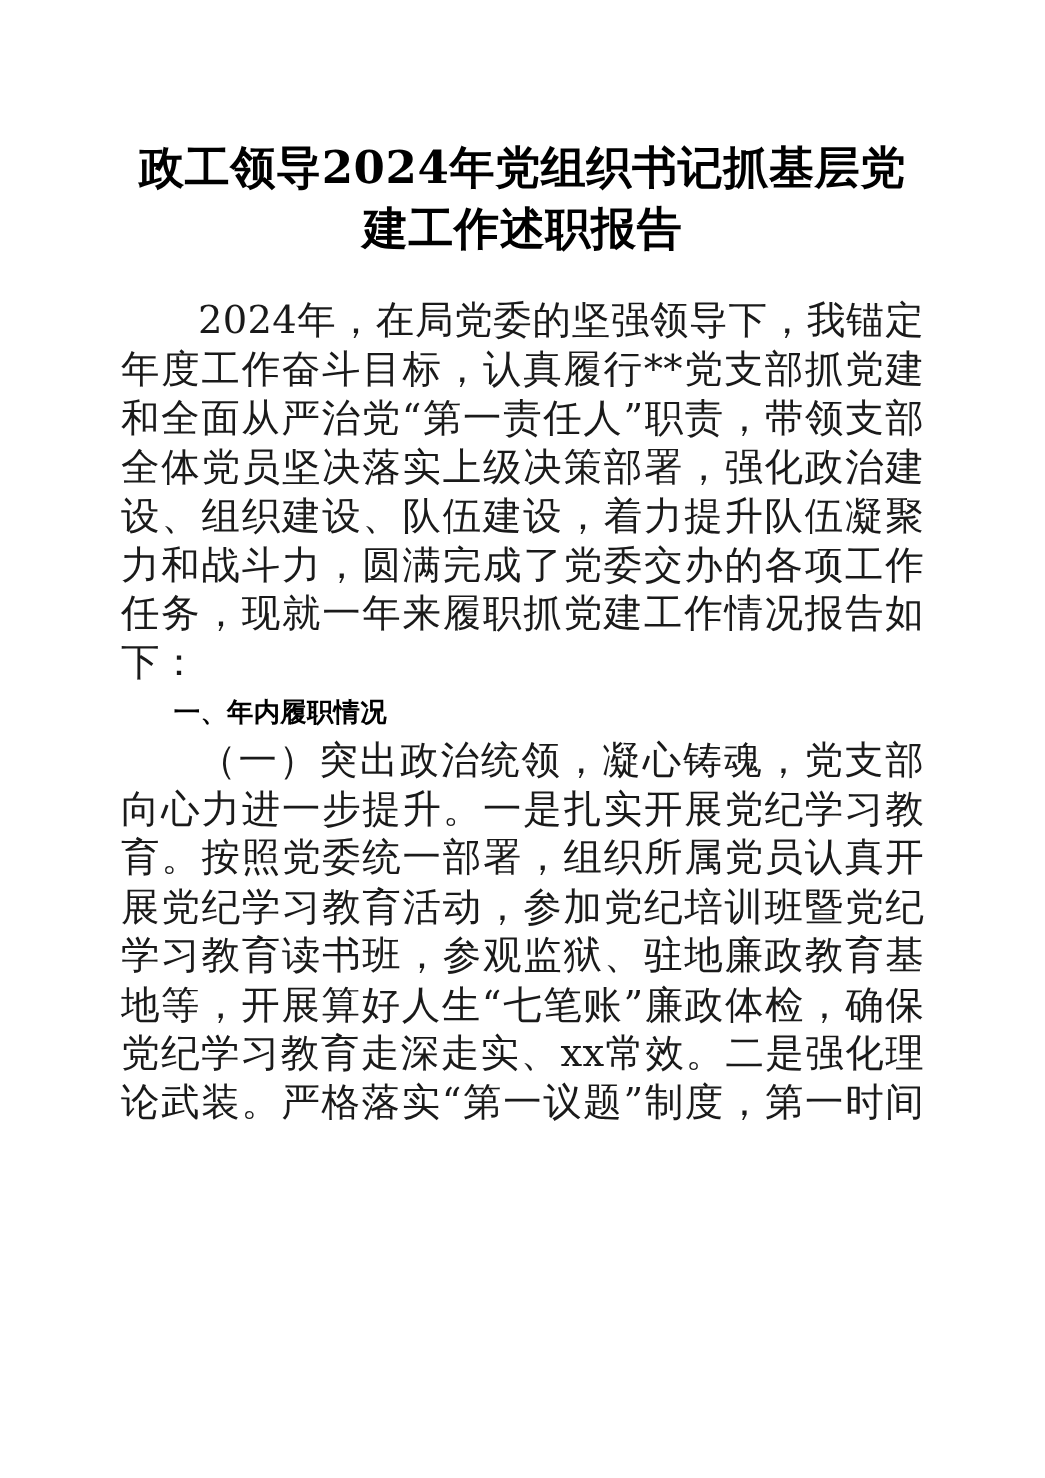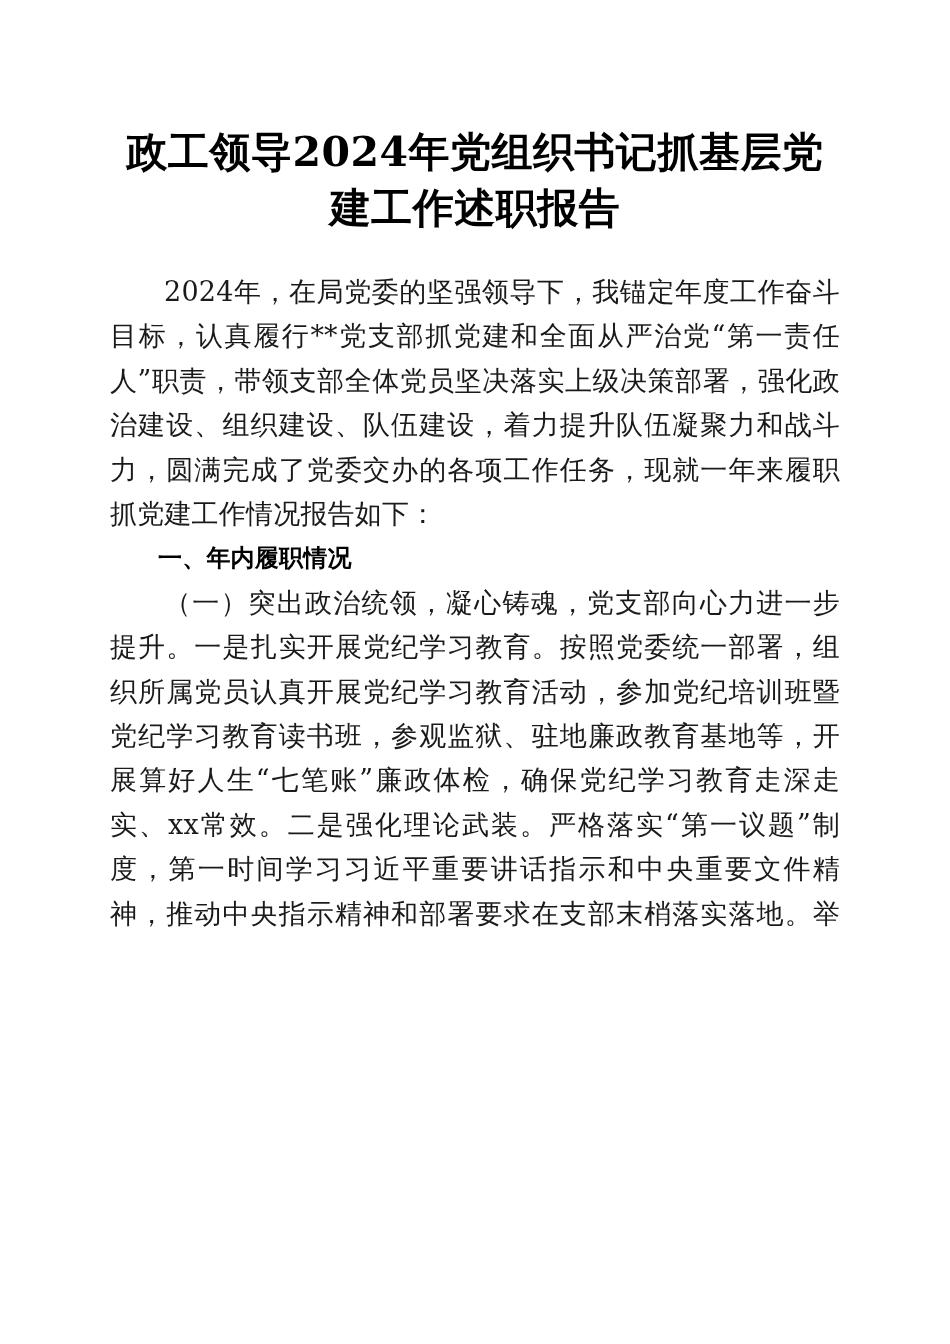--- a/index.html
+++ b/index.html
@@ -55,21 +55,21 @@
     position: absolute;
     left: 0px;
     top: 270px;
     width: 730px;
   }
 
   p.para {
     margin: 0;
     padding: 0;
     font-family: "DejaVu Serif", "Liberation Serif", serif;
-    font-size: 27px;
+    font-size: 35px;
     line-height: 44.4px;
     color: #1a1a1a;
     text-align: justify;
     text-justify: inter-ideograph;
     text-indent: 2em;
     letter-spacing: 0.2px;
     word-break: break-all;
   }
 
   h2.section-heading {

